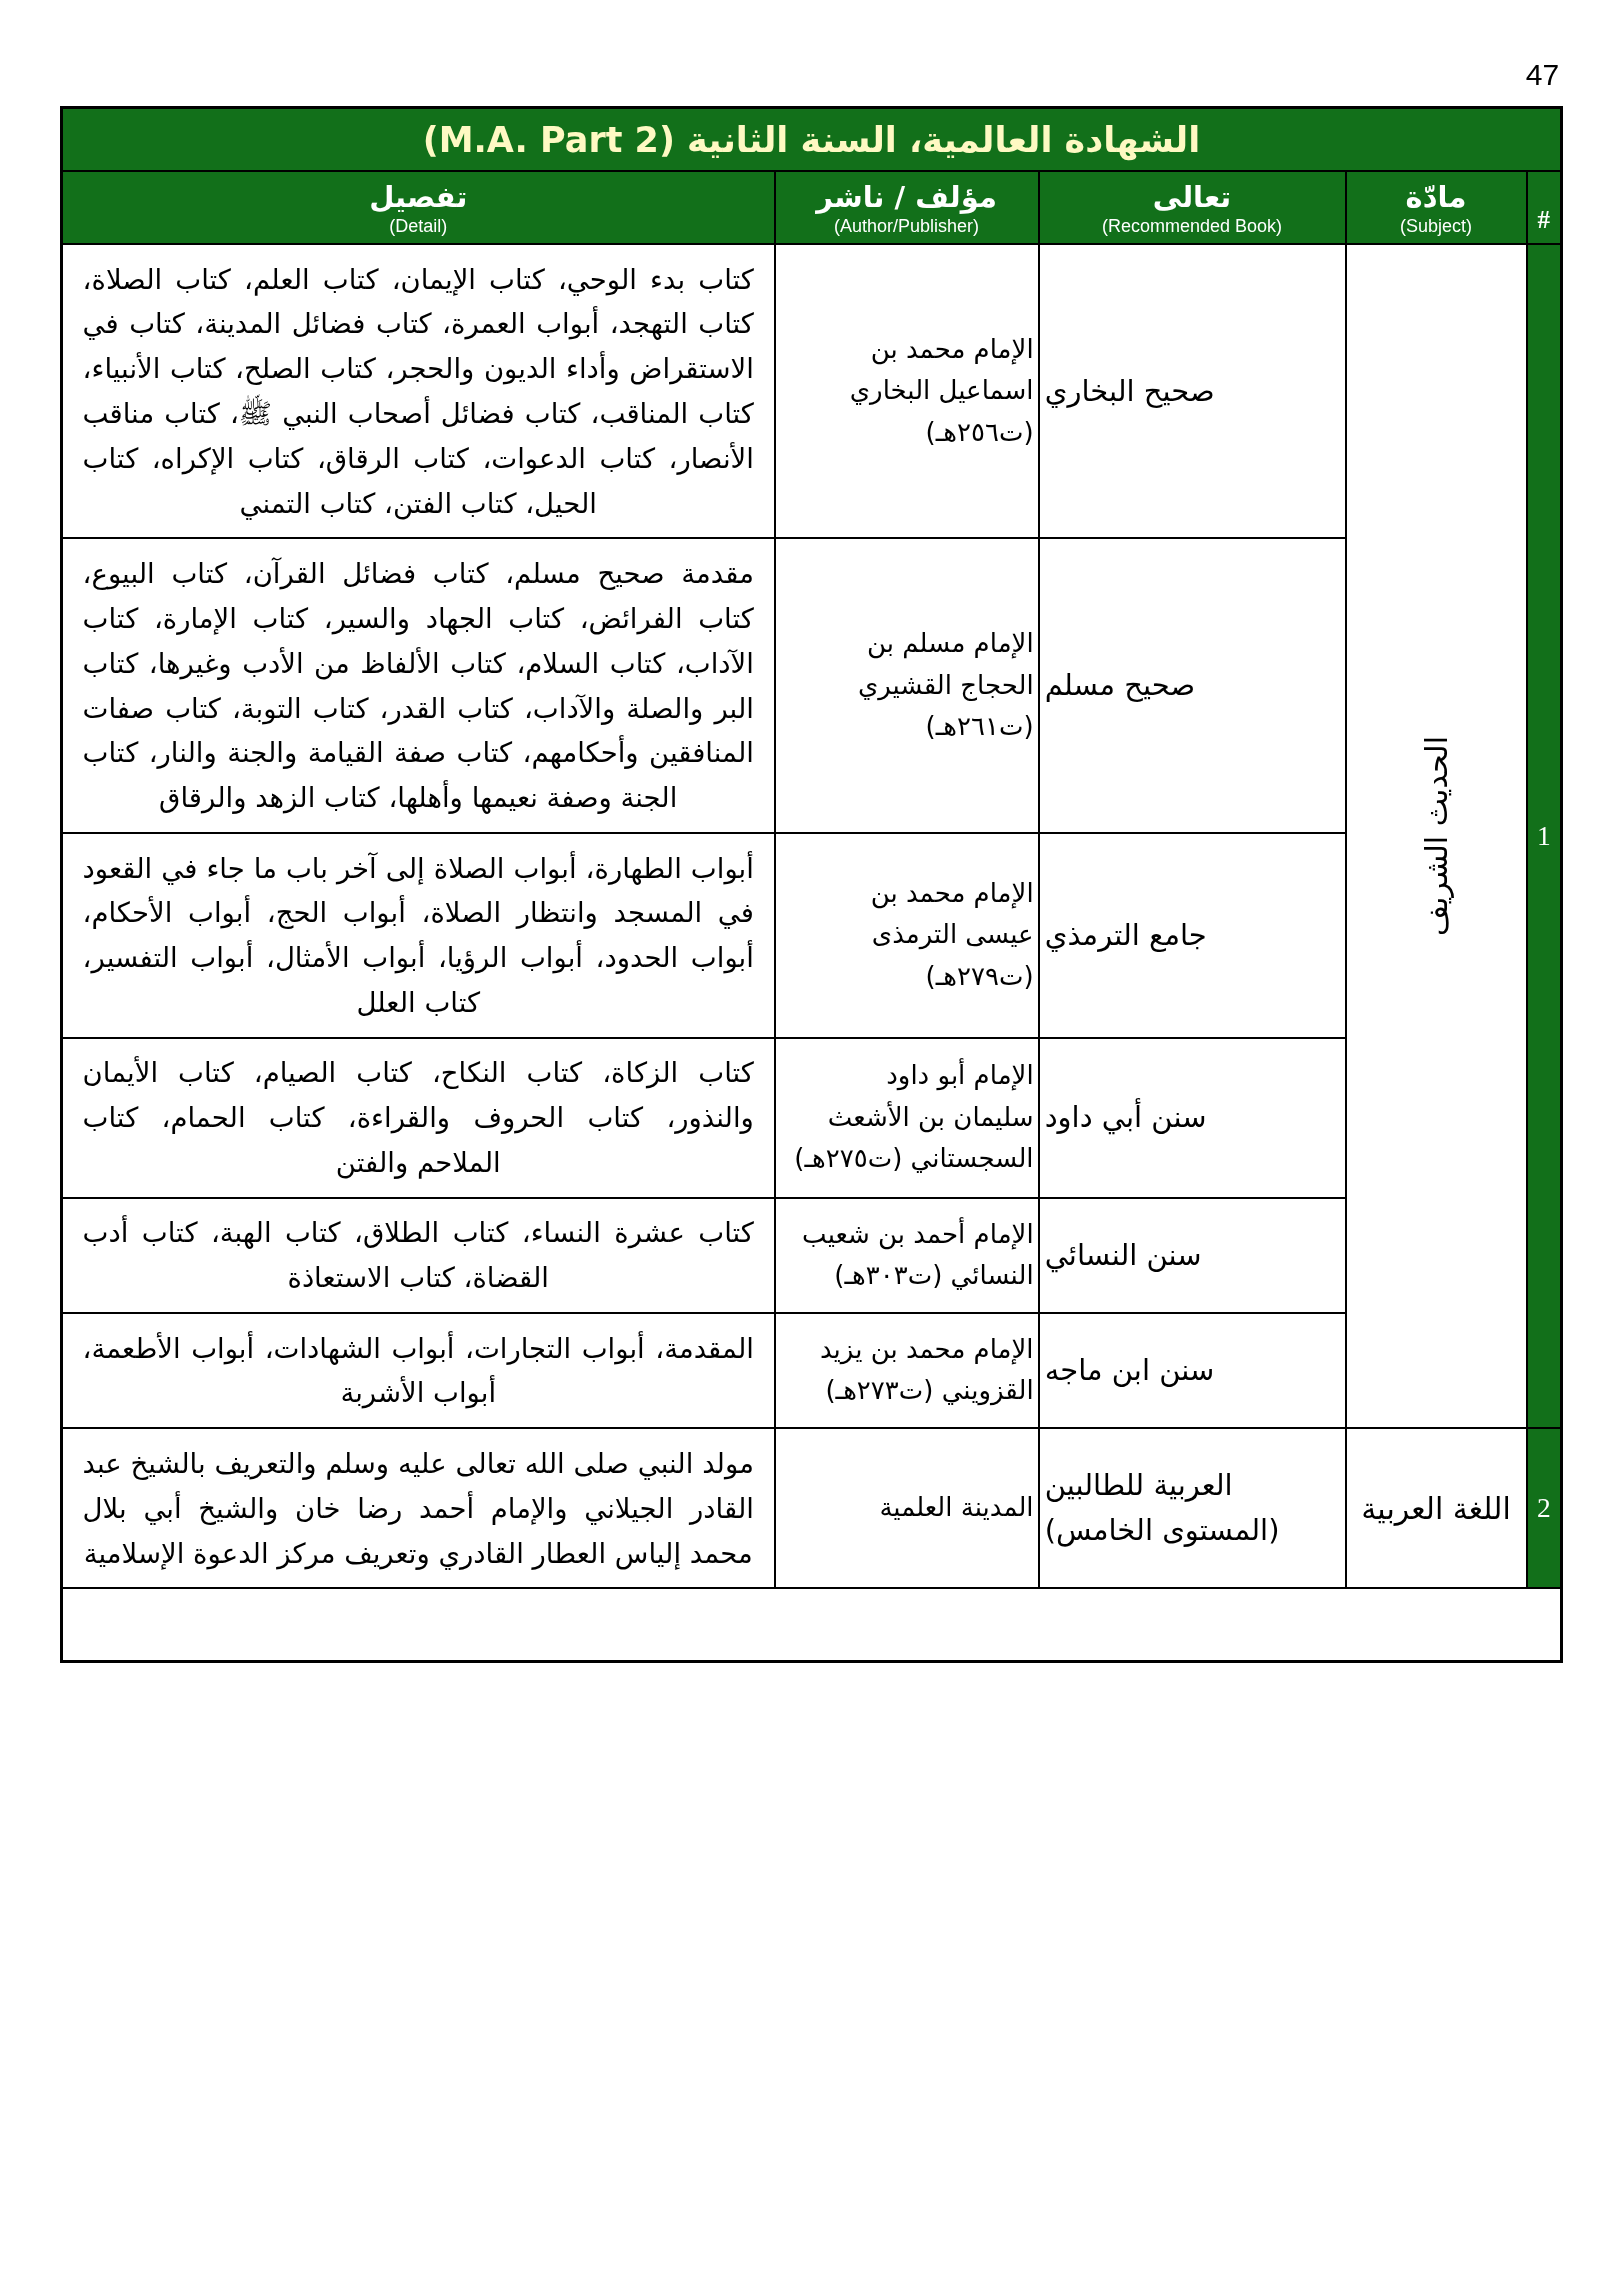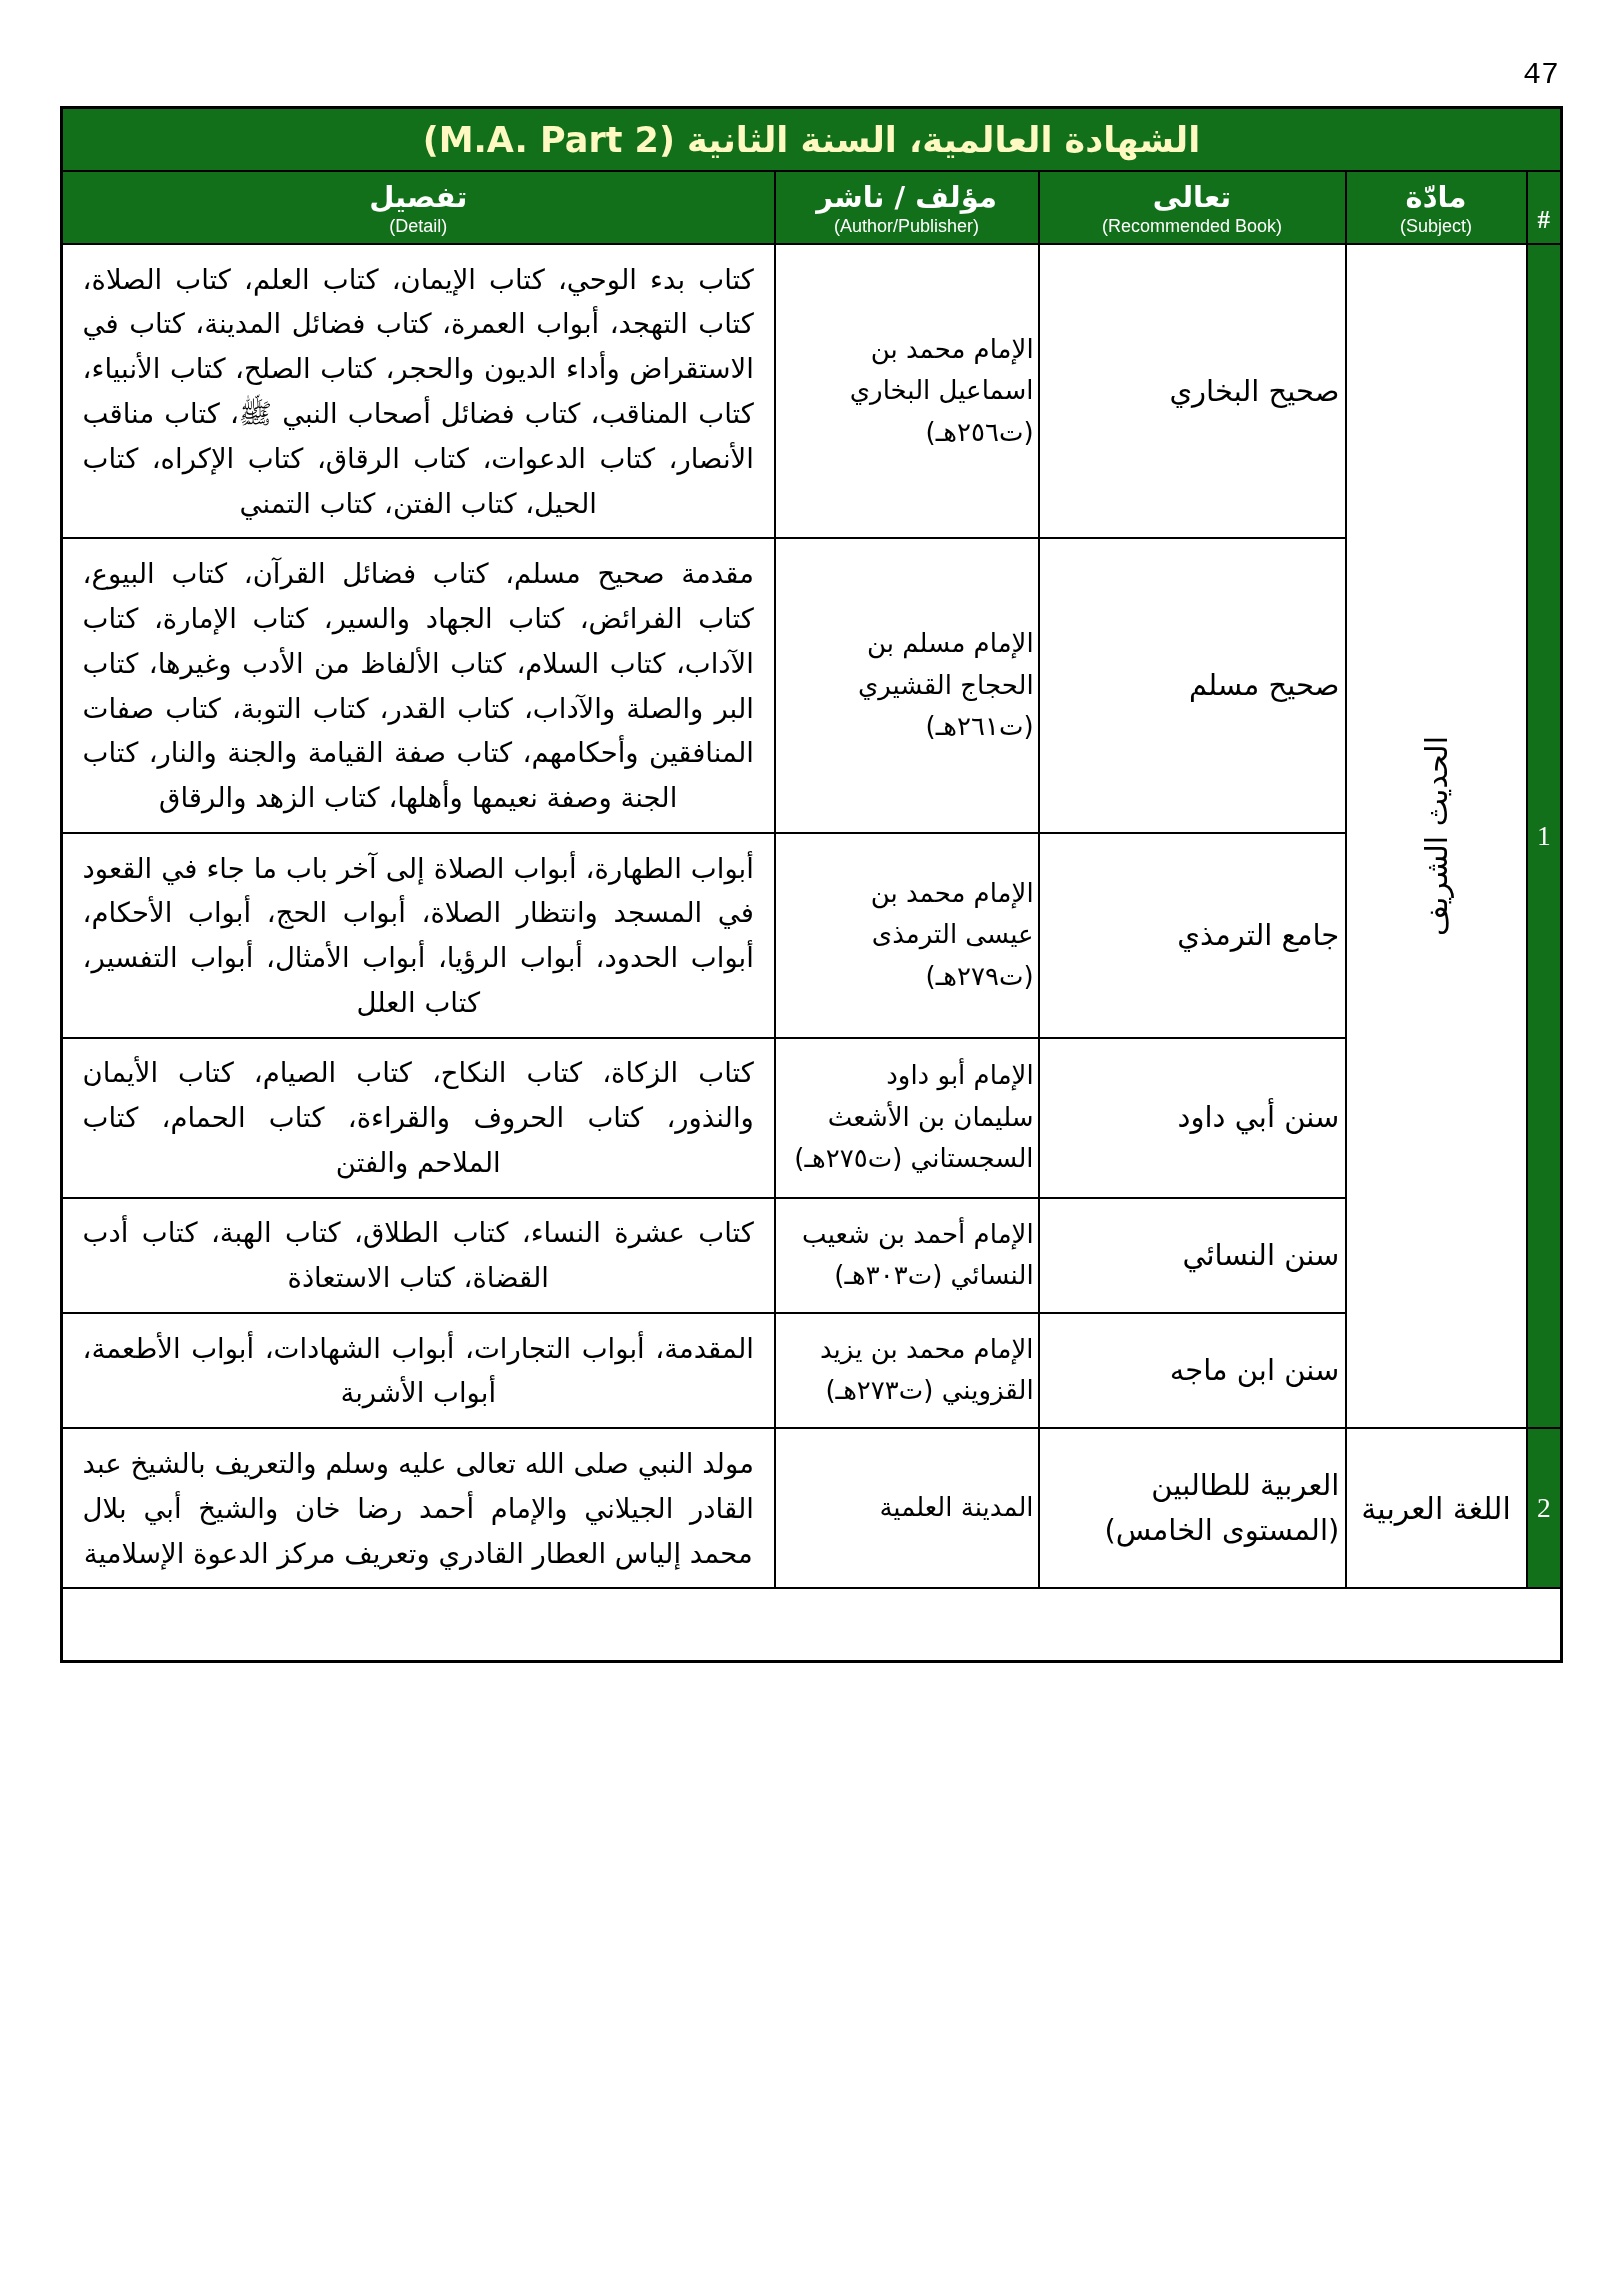--- a/index.html
+++ b/index.html
@@ -21,21 +21,21 @@
   .page-header {
     display: flex;
     justify-content: space-between;
     align-items: baseline;
     margin: 0 3.9px 14.4px 3.9px;
   }
   .running-title {
     font-size: 29px;
   }
   .page-number {
-    font-family: Liberation Mono, monospace;
+    font-family: Liberation Sans, sans-serif;
     font-size: 30px;
   }
   table.main {
     width: 100%;
     border-collapse: collapse;
     table-layout: fixed;
     border: 3.3px solid #000;
   }
   col.c-num     { width: 35px;  }
   col.c-subject { width: 181px; }
@@ -91,21 +91,21 @@
   .subject-vert { position: relative; }
   .vtext {
     position: absolute;
     top: 50%;
     left: 50%;
     transform: translate(-50%, -50%) rotate(-90deg);
     white-space: nowrap;
     font-size: 30px;
   }
   .book-cell {
-    text-align: right;
+    text-align: left;
     font-size: 29px;
     padding: 7.9px 5.2px;
     line-height: 1.55;
   }
   .author-cell {
     text-align: right;
     font-size: 26px;
     padding: 7.9px 3.9px;
     white-space: pre-line;
     line-height: 1.6;

